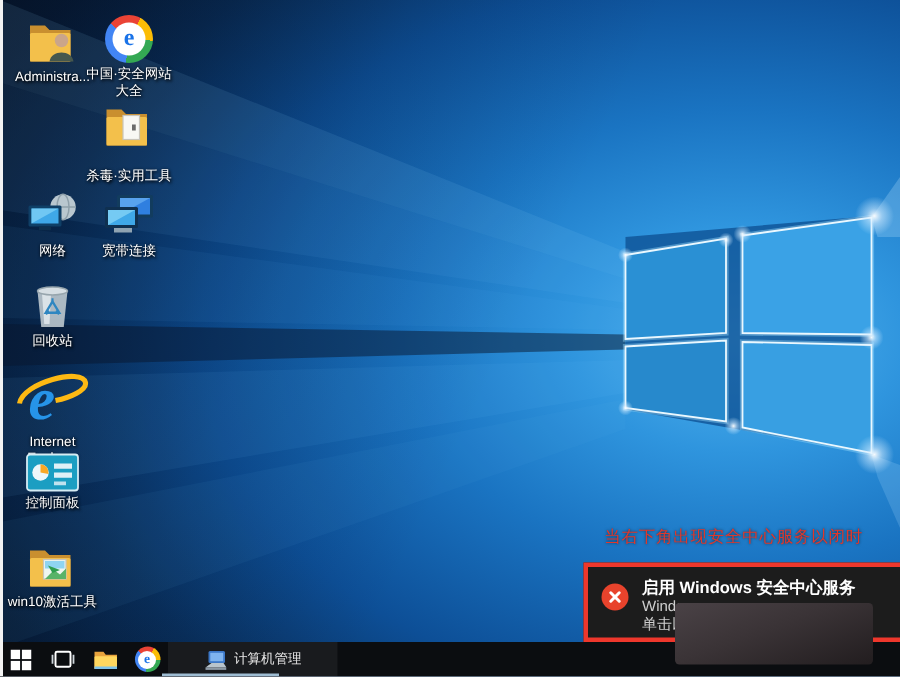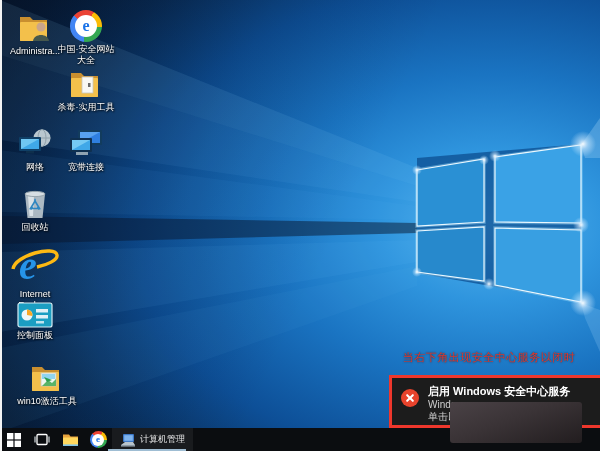--- a/index.html
+++ b/index.html
@@ -26,21 +26,21 @@
   .ring .disc{width:22px;height:22px;border-radius:50%;background:#fff;display:flex;align-items:center;justify-content:center;}
   .ring .eg{color:#1a73e8;font-weight:bold;font-size:16px;line-height:16px;font-family:"Liberation Serif",serif;}
   .ring.small{width:17px;height:17px;}
   .ring.small .disc{width:12px;height:12px;}
   .ring.small .eg{font-size:9px;line-height:9px;}
 
   
   .taskbar{position:absolute;left:0;bottom:0;width:600px;height:23px;background:#0b0d10;z-index:15;display:flex;align-items:center;}
   .tbtn{height:23px;display:flex;align-items:center;justify-content:center;width:28px;}
   .tbtn svg{display:block;}
-  .tb-app{height:23px;display:flex;align-items:center;gap:5px;padding:0 8px;background:rgba(255,255,255,0.06);}
+  .tb-app{height:23px;display:flex;align-items:center;gap:5px;padding:0 24px;background:rgba(255,255,255,0.06);}
   .tb-app .app-lbl{font-size:9px;color:#e6e6e6;white-space:nowrap;}
   .underline{position:absolute;left:108px;bottom:0;width:78px;height:2px;background:#9fbdd3;z-index:16;}
 
   
   .annotation{position:absolute;left:396px;top:350px;width:186px;text-align:center;
     font-size:11px;font-weight:normal;color:#df382c;z-index:25;letter-spacing:0.5px;
     text-shadow:0 0 2px rgba(0,0,0,0.6);}
   .red-box{position:absolute;left:389px;top:375px;width:228px;height:53px;box-sizing:border-box;
     border:3px solid #ee372c;background:#1c1c1c;z-index:22;}
   .toast{position:absolute;left:0;top:0;right:0;bottom:0;}
@@ -119,21 +119,21 @@
       <div class="ring">
           <div class="disc">
             <span class="eg">e</span>
           </div>
         </div>
     </div>
     <div class="lbl">中国·安全网站大全</div>
   </div>
 
 
-  <div class="dicon" style="left:54px;top:64px;width:64px;">
+  <div class="dicon" style="left:54px;top:64px;width:64px;gap:10px;">
     <div class="ig">
       <svg width="34" height="32" viewBox="0 0 34 32">
         <path d="M2 5 h10 l3 3 h14 v21 H2 z" fill="#c98f2f"></path>
         <rect x="2" y="10" width="27" height="19" rx="1" fill="#f3c04b"></rect>
         <rect x="13" y="9" width="11" height="16" fill="#f8f8f4" stroke="#c9c5ba" stroke-width="0.8"></rect>
         <rect x="19" y="15" width="2.5" height="4" fill="#6b6b6b"></rect>
       </svg>
     </div>
     <div class="lbl">杀毒·实用工具</div>
   </div>
@@ -198,21 +198,21 @@
         <circle cx="10" cy="13" r="5.5" fill="#eef7fa"></circle>
         <path d="M10 13 L10 7.5 A5.5 5.5 0 0 1 15.3 14 z" fill="#f9a825"></path>
         <rect x="19" y="7" width="12" height="3.5" fill="#dff0f6"></rect>
         <rect x="19" y="13" width="12" height="3.5" fill="#dff0f6"></rect>
         <rect x="19" y="19" width="8" height="2.5" fill="#bfe2ee"></rect>
       </svg>
     </div>
     <div class="lbl">控制面板</div>
   </div>
 
-  <div class="dicon" style="left:16px;top:358px;width:62px;">
+  <div class="dicon" style="left:4px;top:358px;width:62px;">
     <div class="ig">
       <svg width="34" height="32" viewBox="0 0 34 32">
         <path d="M2 5 h10 l3 3 h14 v21 H2 z" fill="#c98f2f"></path>
         <rect x="2" y="10" width="27" height="19" rx="1" fill="#f3c04b"></rect>
         <rect x="11" y="11" width="15" height="13" fill="#eef6f0" stroke="#c9c5ba" stroke-width="0.8"></rect>
         <rect x="12" y="12" width="13" height="5" fill="#8fd4f0"></rect>
         <path d="M12 24 l6 -6 4 3 4 -4 v7 z" fill="#58b368"></path>
         <path d="M14 15 l8 3 -5 2 z" fill="#2e9e4f"></path>
       </svg>
     </div>

